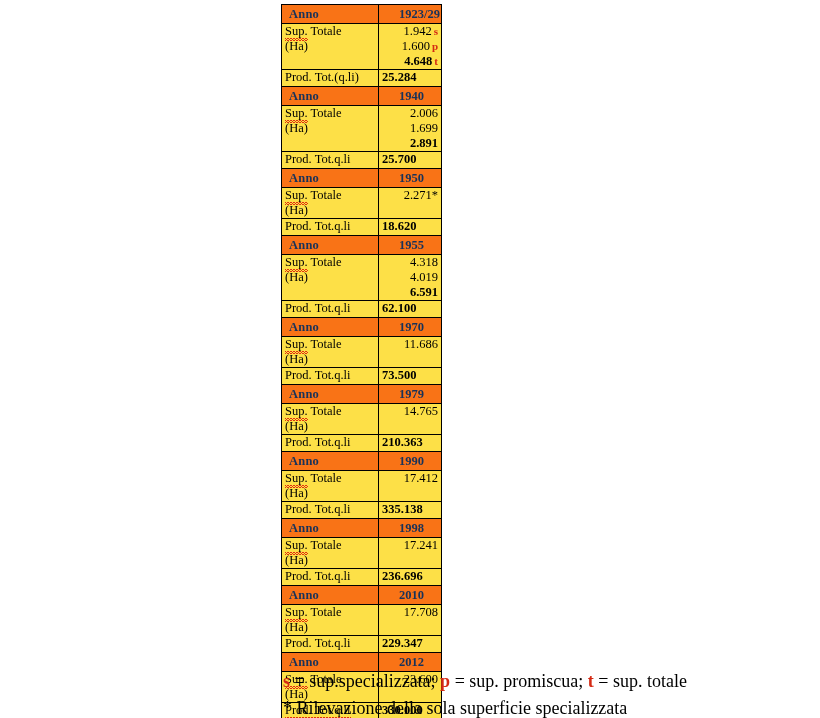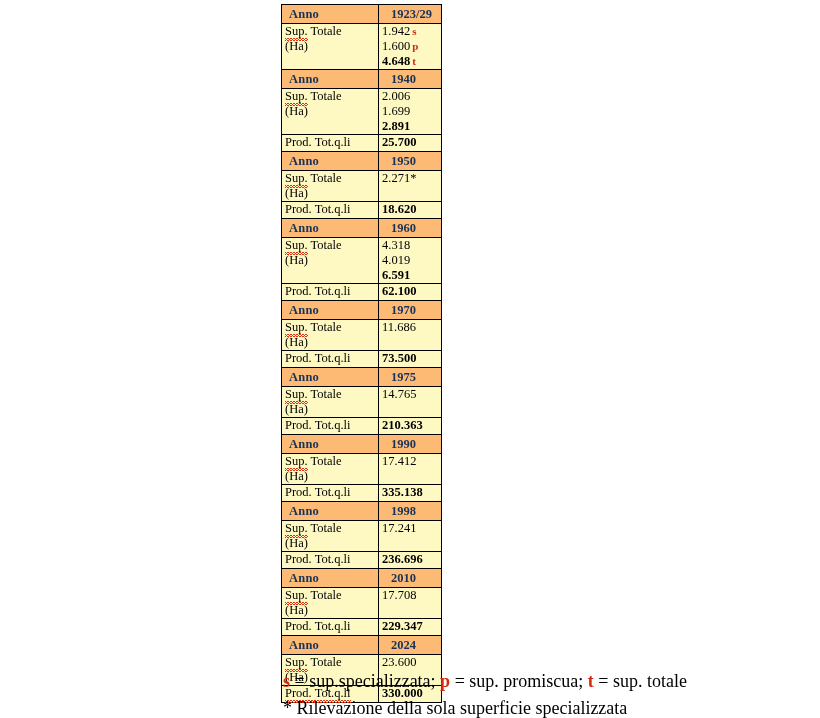--- a/index.html
+++ b/index.html
@@ -28,49 +28,50 @@
     width: 160px;
     table-layout: fixed;
   }
 
   table.data-table td {
     border: 1px solid #000000;
     padding: 0 3px;
     font-size: 12.5px;
     line-height: 15px;
     vertical-align: top;
-    background: #fef9c3;
+    background: #fde047;
   }
 
   col.c-label { width: 97px; }
   col.c-value { width: 63px; }
 
   
   tr.year-row td {
-    background: #fdba74;
+    background: #f97316;
     font-weight: bold;
     color: #18325a;
     height: 17px;
     line-height: 16px;
     padding-top: 1px;
     padding-bottom: 0;
   }
   tr.year-row td.year-label { padding-left: 7px; letter-spacing: .2px; }
-  tr.year-row td.year-value { padding-left: 12px; }
+  tr.year-row td.year-value { padding-left: 20px; }
 
   
   td.sup-label {
     padding-top: 2px;
     padding-bottom: 2px;
     padding-left: 4px;
   }
   td.sup-value {
     padding-top: 2px;
     padding-left: 5px;
     white-space: nowrap;
+    text-align: right;
   }
   .sup-line { display: block; white-space: nowrap; }
   .sup-line.bold { font-weight: bold; }
   .suffix {
     color: #d42a14;
     font-weight: bold;
     font-size: 11px;
     padding-left: 2px;
   }
 
@@ -139,20 +140,24 @@
           <td class="year-value">1923/29</td>
         </tr>
         <tr>
           <td class="sup-label"><span class="squiggle">Sup.</span><span> Totale</span><br><span>(Ha)</span></td>
           <td class="sup-value">
             <span class="sup-line"><span>1.942</span><span class="suffix">s</span></span>
             <span class="sup-line"><span>1.600</span><span class="suffix">p</span></span>
             <span class="sup-line bold"><span>4.648</span><span class="suffix">t</span></span>
           </td>
         </tr>
+        <tr>
+          <td class="prod-label">Prod. Tot.(q.li)</td>
+          <td class="prod-value">25.284</td>
+        </tr>
         <tr class="year-row">
           <td class="year-label">Anno</td>
           <td class="year-value">1940</td>
         </tr>
         <tr>
           <td class="sup-label"><span class="squiggle">Sup.</span><span> Totale</span><br><span>(Ha)</span></td>
           <td class="sup-value">
             <span class="sup-line"><span>2.006</span></span>
             <span class="sup-line"><span>1.699</span></span>
             <span class="sup-line bold"><span>2.891</span></span>
@@ -172,21 +177,21 @@
             <span class="sup-line"><span>2.271*</span></span>
             <span class="sup-line">&nbsp;</span>
           </td>
         </tr>
         <tr>
           <td class="prod-label">Prod. Tot.q.li</td>
           <td class="prod-value">18.620</td>
         </tr>
         <tr class="year-row">
           <td class="year-label">Anno</td>
-          <td class="year-value">1960</td>
+          <td class="year-value">1955</td>
         </tr>
         <tr>
           <td class="sup-label"><span class="squiggle">Sup.</span><span> Totale</span><br><span>(Ha)</span></td>
           <td class="sup-value">
             <span class="sup-line"><span>4.318</span></span>
             <span class="sup-line"><span>4.019</span></span>
             <span class="sup-line bold"><span>6.591</span></span>
           </td>
         </tr>
         <tr>
@@ -203,21 +208,21 @@
             <span class="sup-line"><span>11.686</span></span>
             <span class="sup-line">&nbsp;</span>
           </td>
         </tr>
         <tr>
           <td class="prod-label">Prod. Tot.q.li</td>
           <td class="prod-value">73.500</td>
         </tr>
         <tr class="year-row">
           <td class="year-label">Anno</td>
-          <td class="year-value">1975</td>
+          <td class="year-value">1979</td>
         </tr>
         <tr>
           <td class="sup-label"><span class="squiggle">Sup.</span><span> Totale</span><br><span>(Ha)</span></td>
           <td class="sup-value">
             <span class="sup-line"><span>14.765</span></span>
             <span class="sup-line">&nbsp;</span>
           </td>
         </tr>
         <tr>
           <td class="prod-label">Prod. Tot.q.li</td>
@@ -263,21 +268,21 @@
             <span class="sup-line"><span>17.708</span></span>
             <span class="sup-line">&nbsp;</span>
           </td>
         </tr>
         <tr>
           <td class="prod-label">Prod. Tot.q.li</td>
           <td class="prod-value">229.347</td>
         </tr>
         <tr class="year-row">
           <td class="year-label">Anno</td>
-          <td class="year-value">2024</td>
+          <td class="year-value">2012</td>
         </tr>
         <tr>
           <td class="sup-label"><span class="squiggle">Sup.</span><span> Totale</span><br><span>(Ha)</span></td>
           <td class="sup-value">
             <span class="sup-line"><span>23.600</span></span>
             <span class="sup-line">&nbsp;</span>
           </td>
         </tr>
         <tr>
           <td class="prod-label"><span class="squiggle">Prod. Tot.q.li</span></td>

